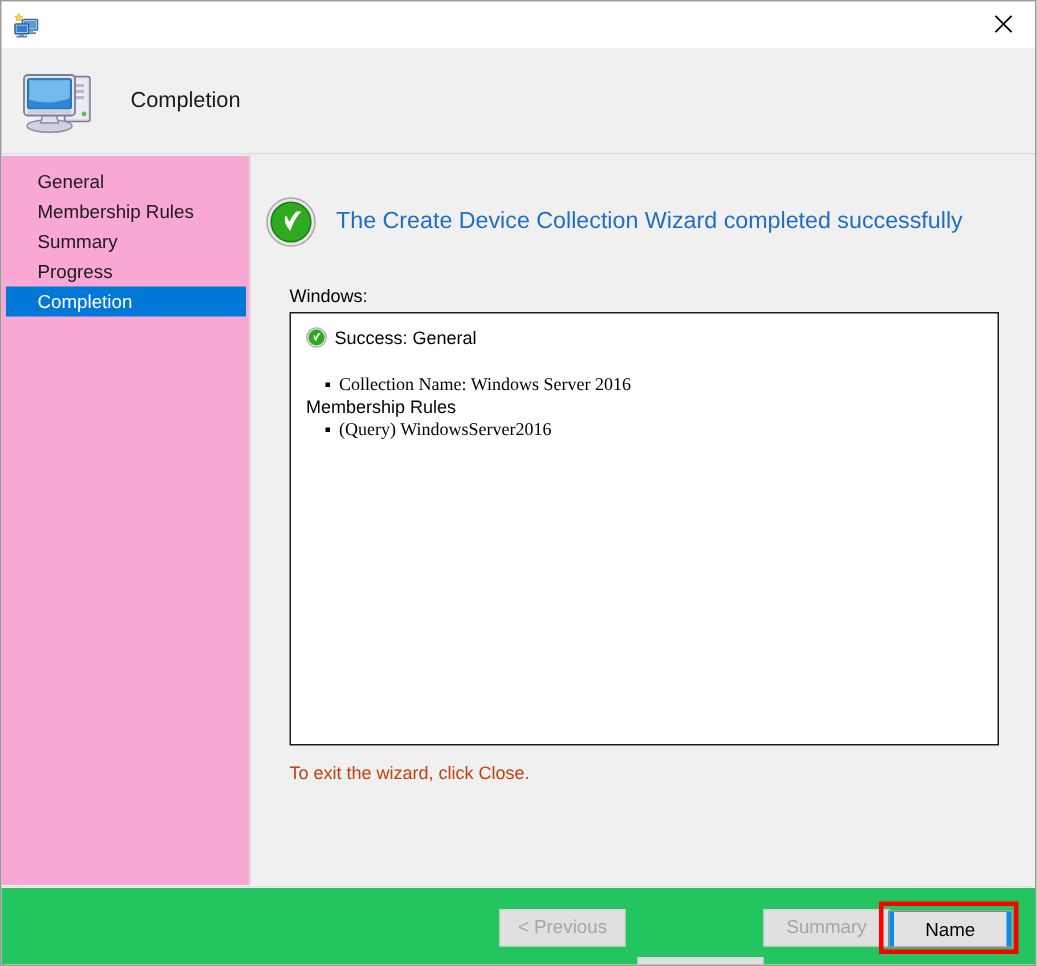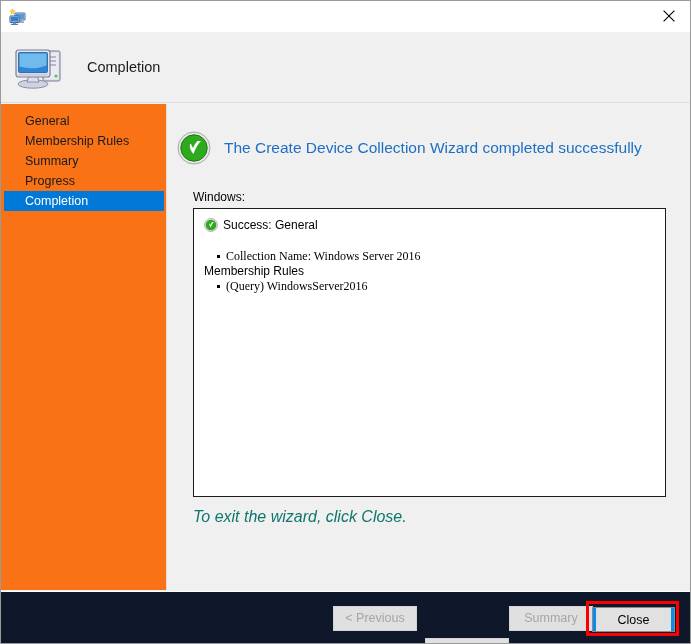--- a/index.html
+++ b/index.html
@@ -84,21 +84,21 @@
     color: #1a1a1a;
     margin-left: 10px;
   }
 
   
   .sidebar {
     position: absolute;
     left: 0; top: 103px;
     width: 166px;
     height: 486px;
-    background: #f97316;
+    background: #f9a8d4;
     border-right: 1px solid #dcdcdc;
     box-sizing: border-box;
     padding-top: 7px;
   }
   .nav-item {
     height: 20px;
     line-height: 20px;
     margin: 0 2px 0 3px;
     padding-left: 21px;
     font-size: 12.5px;
@@ -192,32 +192,31 @@
     position: absolute;
     left: -9px;
     top: 6px;
     width: 3px;
     height: 3px;
     background: #000000;
   }
   .exit-text {
     position: absolute;
     left: 25px; top: 404px;
-    font-size: 16px;
-    color: #0f766e;
-    font-style: italic;
+    font-size: 12px;
+    color: #c2410c;
   }
 
   
   .footer {
     position: absolute;
     left: 0; top: 590px;
     width: 689px;
     height: 52px;
-    background: #0f172a;
+    background: #22c55e;
     border-top: 1px solid #ffffff;
     box-sizing: border-box;
   }
   .btn {
     position: absolute;
     top: 14px;
     height: 25px;
     font-family: "Liberation Sans", sans-serif;
     font-size: 12.5px;
     box-sizing: border-box;
@@ -372,17 +371,17 @@
     </div>
 
     <div class="exit-text">To exit the wizard, click Close.</div>
   </div>
 
   <div class="footer">
     <button class="btn disabled" id="btn-previous">&lt; Previous</button>
     <button class="btn disabled" id="btn-next">Next &gt;</button>
     <button class="btn disabled" id="btn-summary">Summary</button>
     <div class="close-wrap">
-      <button id="btn-close">Close</button>
+      <button id="btn-close">Name</button>
     </div>
   </div>
 
 </div>
 
 </body></html>

